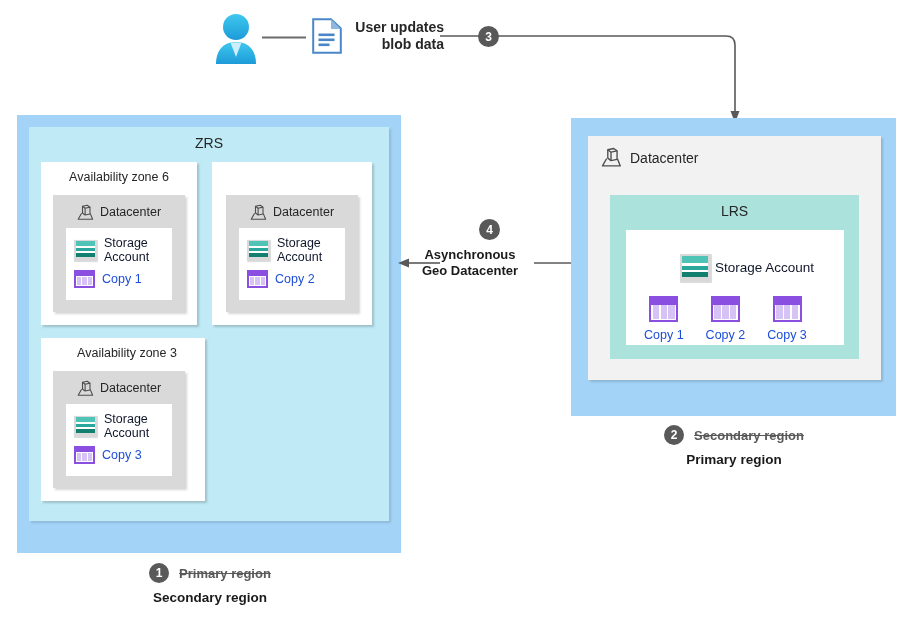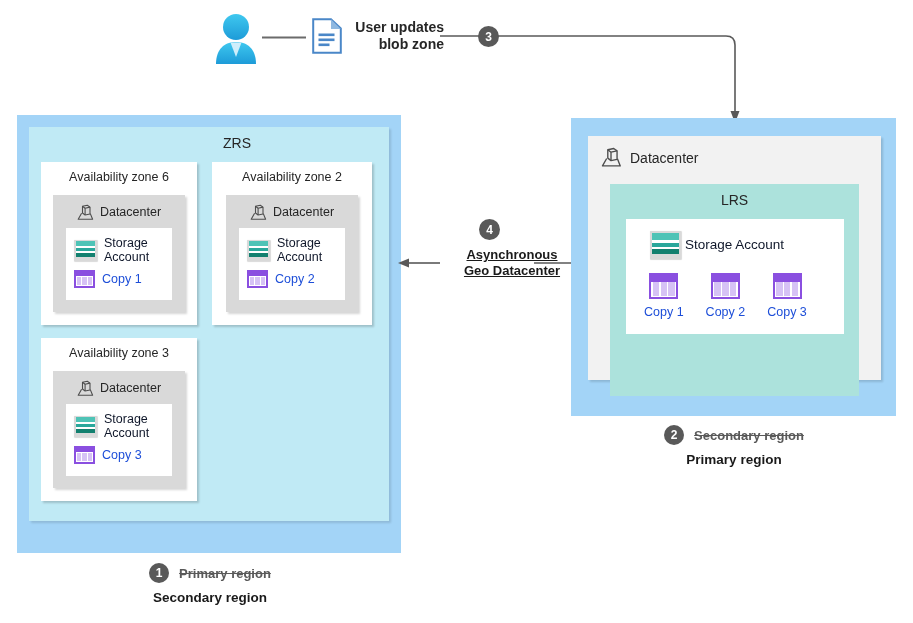--- a/index.html
+++ b/index.html
@@ -130,39 +130,39 @@
     <path d="M1.2 1.2 H19 L28.8 10.5 V34.8 H1.2 Z" fill="#ffffff" stroke="#4a87c8" stroke-width="2"></path>
     <path d="M19 1.2 L19 11 L28.8 11 Z" fill="#8fb8e0"></path>
     <rect x="6.5" y="15.5" width="16" height="2.6" fill="#4a87c8"></rect>
     <rect x="6.5" y="20.5" width="16" height="2.6" fill="#4a87c8"></rect>
     <rect x="6.5" y="25.5" width="11" height="2.6" fill="#4a87c8"></rect>
   </svg>
 </div>
 
 <div class="abs flow-text" style="left:349px;top:19px;width:95px;text-align:right;">
   <div>User updates</div>
-  <div>blob zone</div>
+  <div>blob data</div>
 </div>
 
 <div class="abs" style="left:440px;top:26px;width:310px;height:100px;">
   <svg width="310" height="100" viewBox="0 0 310 100">
     <path d="M0 10 H286 Q295 10 295 19 V86" fill="none" stroke="#595959" stroke-width="1.6"></path>
     <path d="M295 97 L290.5 85 L299.5 85 Z" fill="#595959"></path>
   </svg>
 </div>
 
 <div class="abs badge" style="left:478px;top:26px;width:21px;height:21px;">
   <span>3</span>
 </div>
 
 <div class="abs region-outer" style="left:17px;top:115px;width:384px;height:438px;"></div>
 
 <div class="abs zrs-box" style="left:29px;top:127px;width:360px;height:394px;box-shadow:1.5px 1.5px 2px rgba(0,0,0,0.12);"></div>
 
-<div class="abs zrs-title" style="left:29px;top:135px;width:360px;padding-left:28px;">ZRS</div>
+<div class="abs zrs-title" style="left:29px;top:135px;width:360px;">ZRS</div>
 
 <div class="abs az-card" style="left:41px;top:162px;width:156px;height:163px;">
   <div class="az-title">Availability zone 6</div>
   <div class="dc-card" style="position:absolute;left:12px;top:33px;width:132px;height:117px;">
     <div class="dc-head" style="margin-top:5px;">
       <span class="dc-icon">
         <svg width="17" height="17" viewBox="0 0 17 17">
           <path d="M5.5 2.2 L10.3 1.2 L13 3.1 L13 10 L8.1 11 L5.5 9 Z" fill="none" stroke="#4d4d4d" stroke-width="1.1" stroke-linejoin="round"></path>
           <path d="M5.5 2.2 L8.1 4.2 L13 3.1" fill="none" stroke="#4d4d4d" stroke-width="1.1" stroke-linejoin="round"></path>
           <path d="M8.1 4.2 L8.1 11" fill="none" stroke="#4d4d4d" stroke-width="1.1"></path>
@@ -192,21 +192,20 @@
             <span class="cell c2"></span>
             <span class="cell c3"></span>
         </span>
         <span class="copy-label">Copy 1</span>
       </div>
     </div>
   </div>
 </div>
 
 <div class="abs az-card" style="left:212px;top:162px;width:160px;height:163px;">
-  <div class="az-title">Availability zone 2</div>
   <div class="dc-card" style="position:absolute;left:14px;top:33px;width:132px;height:117px;">
     <div class="dc-head" style="margin-top:5px;">
       <span class="dc-icon">
         <svg width="17" height="17" viewBox="0 0 17 17">
           <path d="M5.5 2.2 L10.3 1.2 L13 3.1 L13 10 L8.1 11 L5.5 9 Z" fill="none" stroke="#4d4d4d" stroke-width="1.1" stroke-linejoin="round"></path>
           <path d="M5.5 2.2 L8.1 4.2 L13 3.1" fill="none" stroke="#4d4d4d" stroke-width="1.1" stroke-linejoin="round"></path>
           <path d="M8.1 4.2 L8.1 11" fill="none" stroke="#4d4d4d" stroke-width="1.1"></path>
           <path d="M4.6 9.3 L1.2 15.3 L15.6 15.3 L13.3 9.6" fill="none" stroke="#4d4d4d" stroke-width="1.1" stroke-linejoin="round"></path>
         </svg>
       </span>
@@ -232,21 +231,21 @@
             <span class="cell c1"></span>
             <span class="cell c2"></span>
             <span class="cell c3"></span>
         </span>
         <span class="copy-label">Copy 2</span>
       </div>
     </div>
   </div>
 </div>
 
-<div class="abs az-card" style="left:41px;top:338px;width:156px;height:163px;">
+<div class="abs az-card" style="left:41px;top:338px;width:156px;height:163px;padding-left:8px;">
   <div class="az-title">Availability zone 3</div>
   <div class="dc-card" style="position:absolute;left:12px;top:33px;width:132px;height:117px;">
     <div class="dc-head" style="margin-top:5px;">
       <span class="dc-icon">
         <svg width="17" height="17" viewBox="0 0 17 17">
           <path d="M5.5 2.2 L10.3 1.2 L13 3.1 L13 10 L8.1 11 L5.5 9 Z" fill="none" stroke="#4d4d4d" stroke-width="1.1" stroke-linejoin="round"></path>
           <path d="M5.5 2.2 L8.1 4.2 L13 3.1" fill="none" stroke="#4d4d4d" stroke-width="1.1" stroke-linejoin="round"></path>
           <path d="M8.1 4.2 L8.1 11" fill="none" stroke="#4d4d4d" stroke-width="1.1"></path>
           <path d="M4.6 9.3 L1.2 15.3 L15.6 15.3 L13.3 9.6" fill="none" stroke="#4d4d4d" stroke-width="1.1" stroke-linejoin="round"></path>
         </svg>
@@ -295,45 +294,45 @@
     <line x1="10" y1="7" x2="42" y2="7" stroke="#595959" stroke-width="1.6"></line>
     <path d="M0 7 L11 2.6 L11 11.4 Z" fill="#595959"></path>
     <line x1="136" y1="7" x2="175" y2="7" stroke="#595959" stroke-width="1.6"></line>
   </svg>
 </div>
 
 <div class="abs badge" style="left:479px;top:219px;width:21px;height:21px;">
   <span>4</span>
 </div>
 
-<div class="abs mid-text" style="left:436px;top:247px;width:152px;text-decoration:underline;">
+<div class="abs mid-text" style="left:394px;top:247px;width:152px;">
   <div>Asynchronous</div>
   <div>Geo Datacenter</div>
 </div>
 
 <div class="abs region-outer" style="left:571px;top:118px;width:325px;height:298px;"></div>
 
 <div class="abs" style="left:588px;top:136px;width:293px;height:244px;background:#f2f2f2;box-shadow:1.5px 1.5px 2px rgba(0,0,0,0.14);">
   <div class="row" style="gap:8px;margin:11px 0 0 13px;font-size:14px;">
     <span class="dc-icon">
       <svg width="21" height="21" viewBox="0 0 17 17">
         <path d="M5.5 2.2 L10.3 1.2 L13 3.1 L13 10 L8.1 11 L5.5 9 Z" fill="none" stroke="#4d4d4d" stroke-width="1.1" stroke-linejoin="round"></path>
         <path d="M5.5 2.2 L8.1 4.2 L13 3.1" fill="none" stroke="#4d4d4d" stroke-width="1.1" stroke-linejoin="round"></path>
         <path d="M8.1 4.2 L8.1 11" fill="none" stroke="#4d4d4d" stroke-width="1.1"></path>
         <path d="M4.6 9.3 L1.2 15.3 L15.6 15.3 L13.3 9.6" fill="none" stroke="#4d4d4d" stroke-width="1.1" stroke-linejoin="round"></path>
       </svg>
     </span>
     <span>Datacenter</span>
   </div>
 
-  <div class="lrs-box" style="position:absolute;left:22px;top:48px;width:249px;height:212px;">
+  <div class="lrs-box" style="position:absolute;left:22px;top:59px;width:249px;height:164px;">
     <div class="lrs-title" style="padding-top:8px;">LRS</div>
 
     <div class="inner-white" style="position:absolute;left:16px;top:35px;width:218px;height:115px;">
-      <div class="row" style="margin:12px 0 0 24px;gap:4px;">
+      <div class="row" style="margin:24px 0 0 24px;gap:4px;justify-content:center;">
         <span class="sa-icon" style="width:31px;height:28px;">
           <i class="b1"></i>
             <i class="w1"></i>
             <i class="b2"></i>
             <i class="w2"></i>
             <i class="b3"></i>
         </span>
         <span class="sa-label" style="font-size:13.5px;">Storage Account</span>
       </div>
       <div class="row" style="margin:14px 0 0 18px;gap:22px;">

